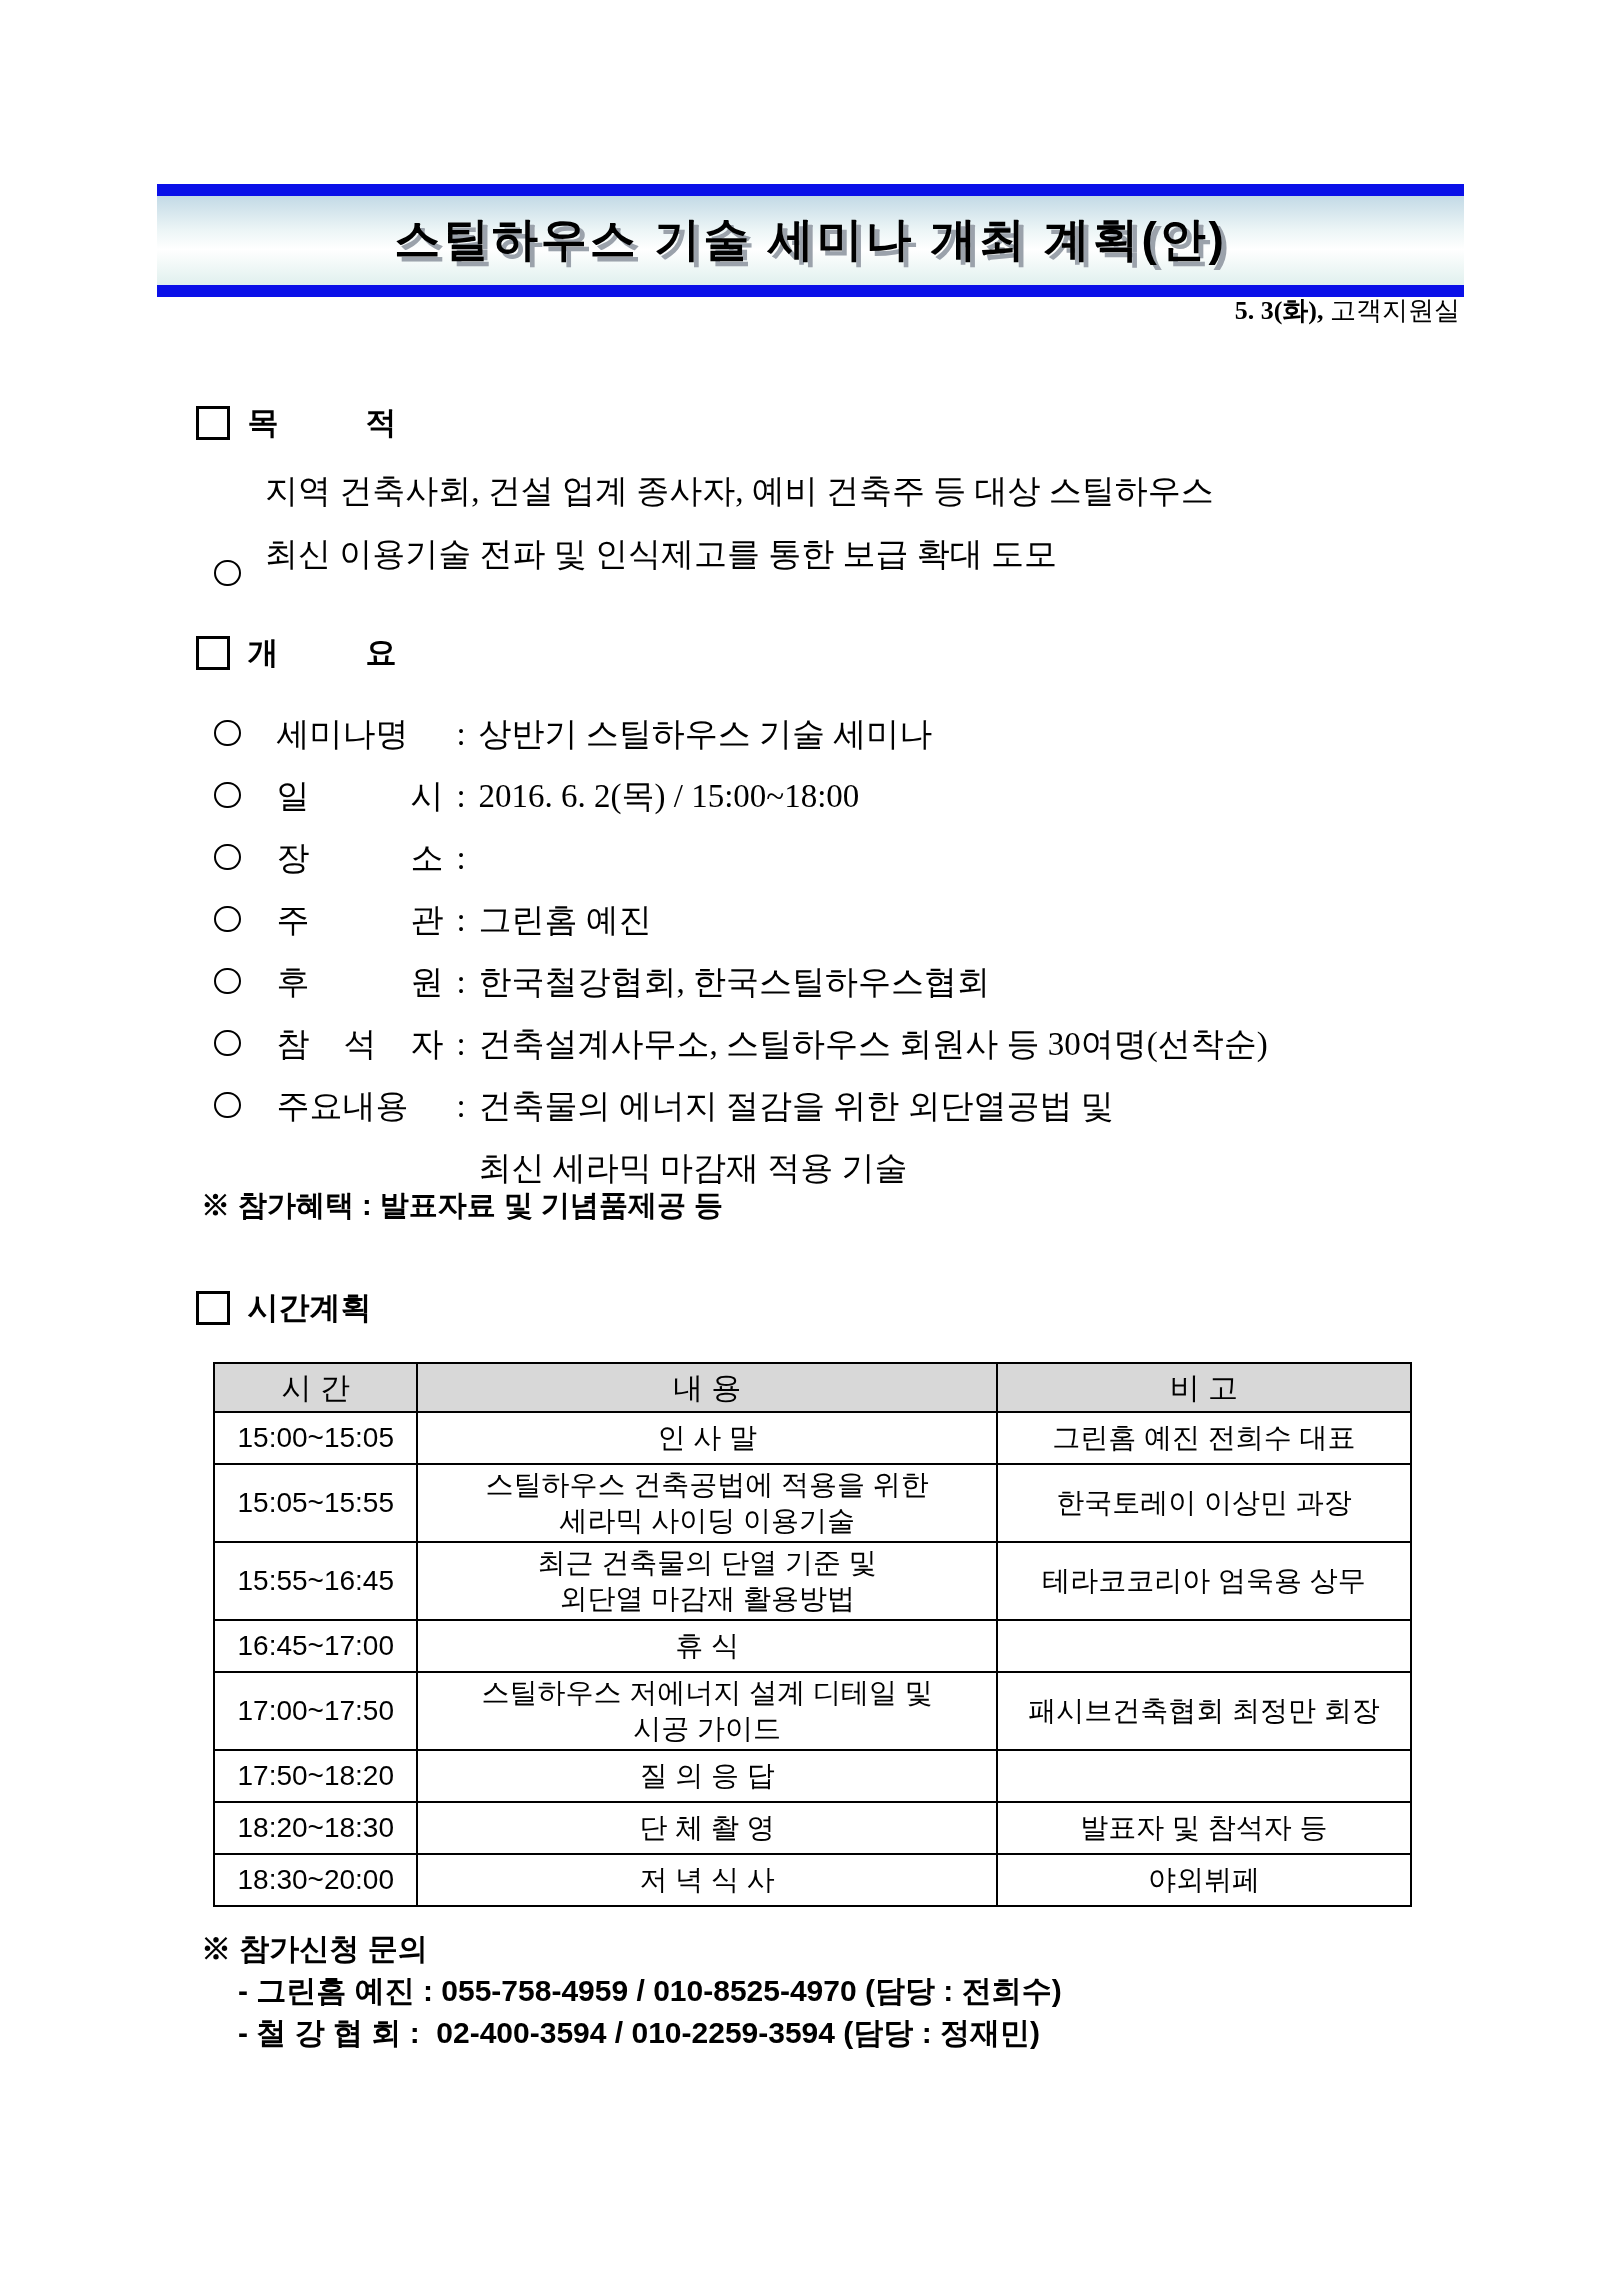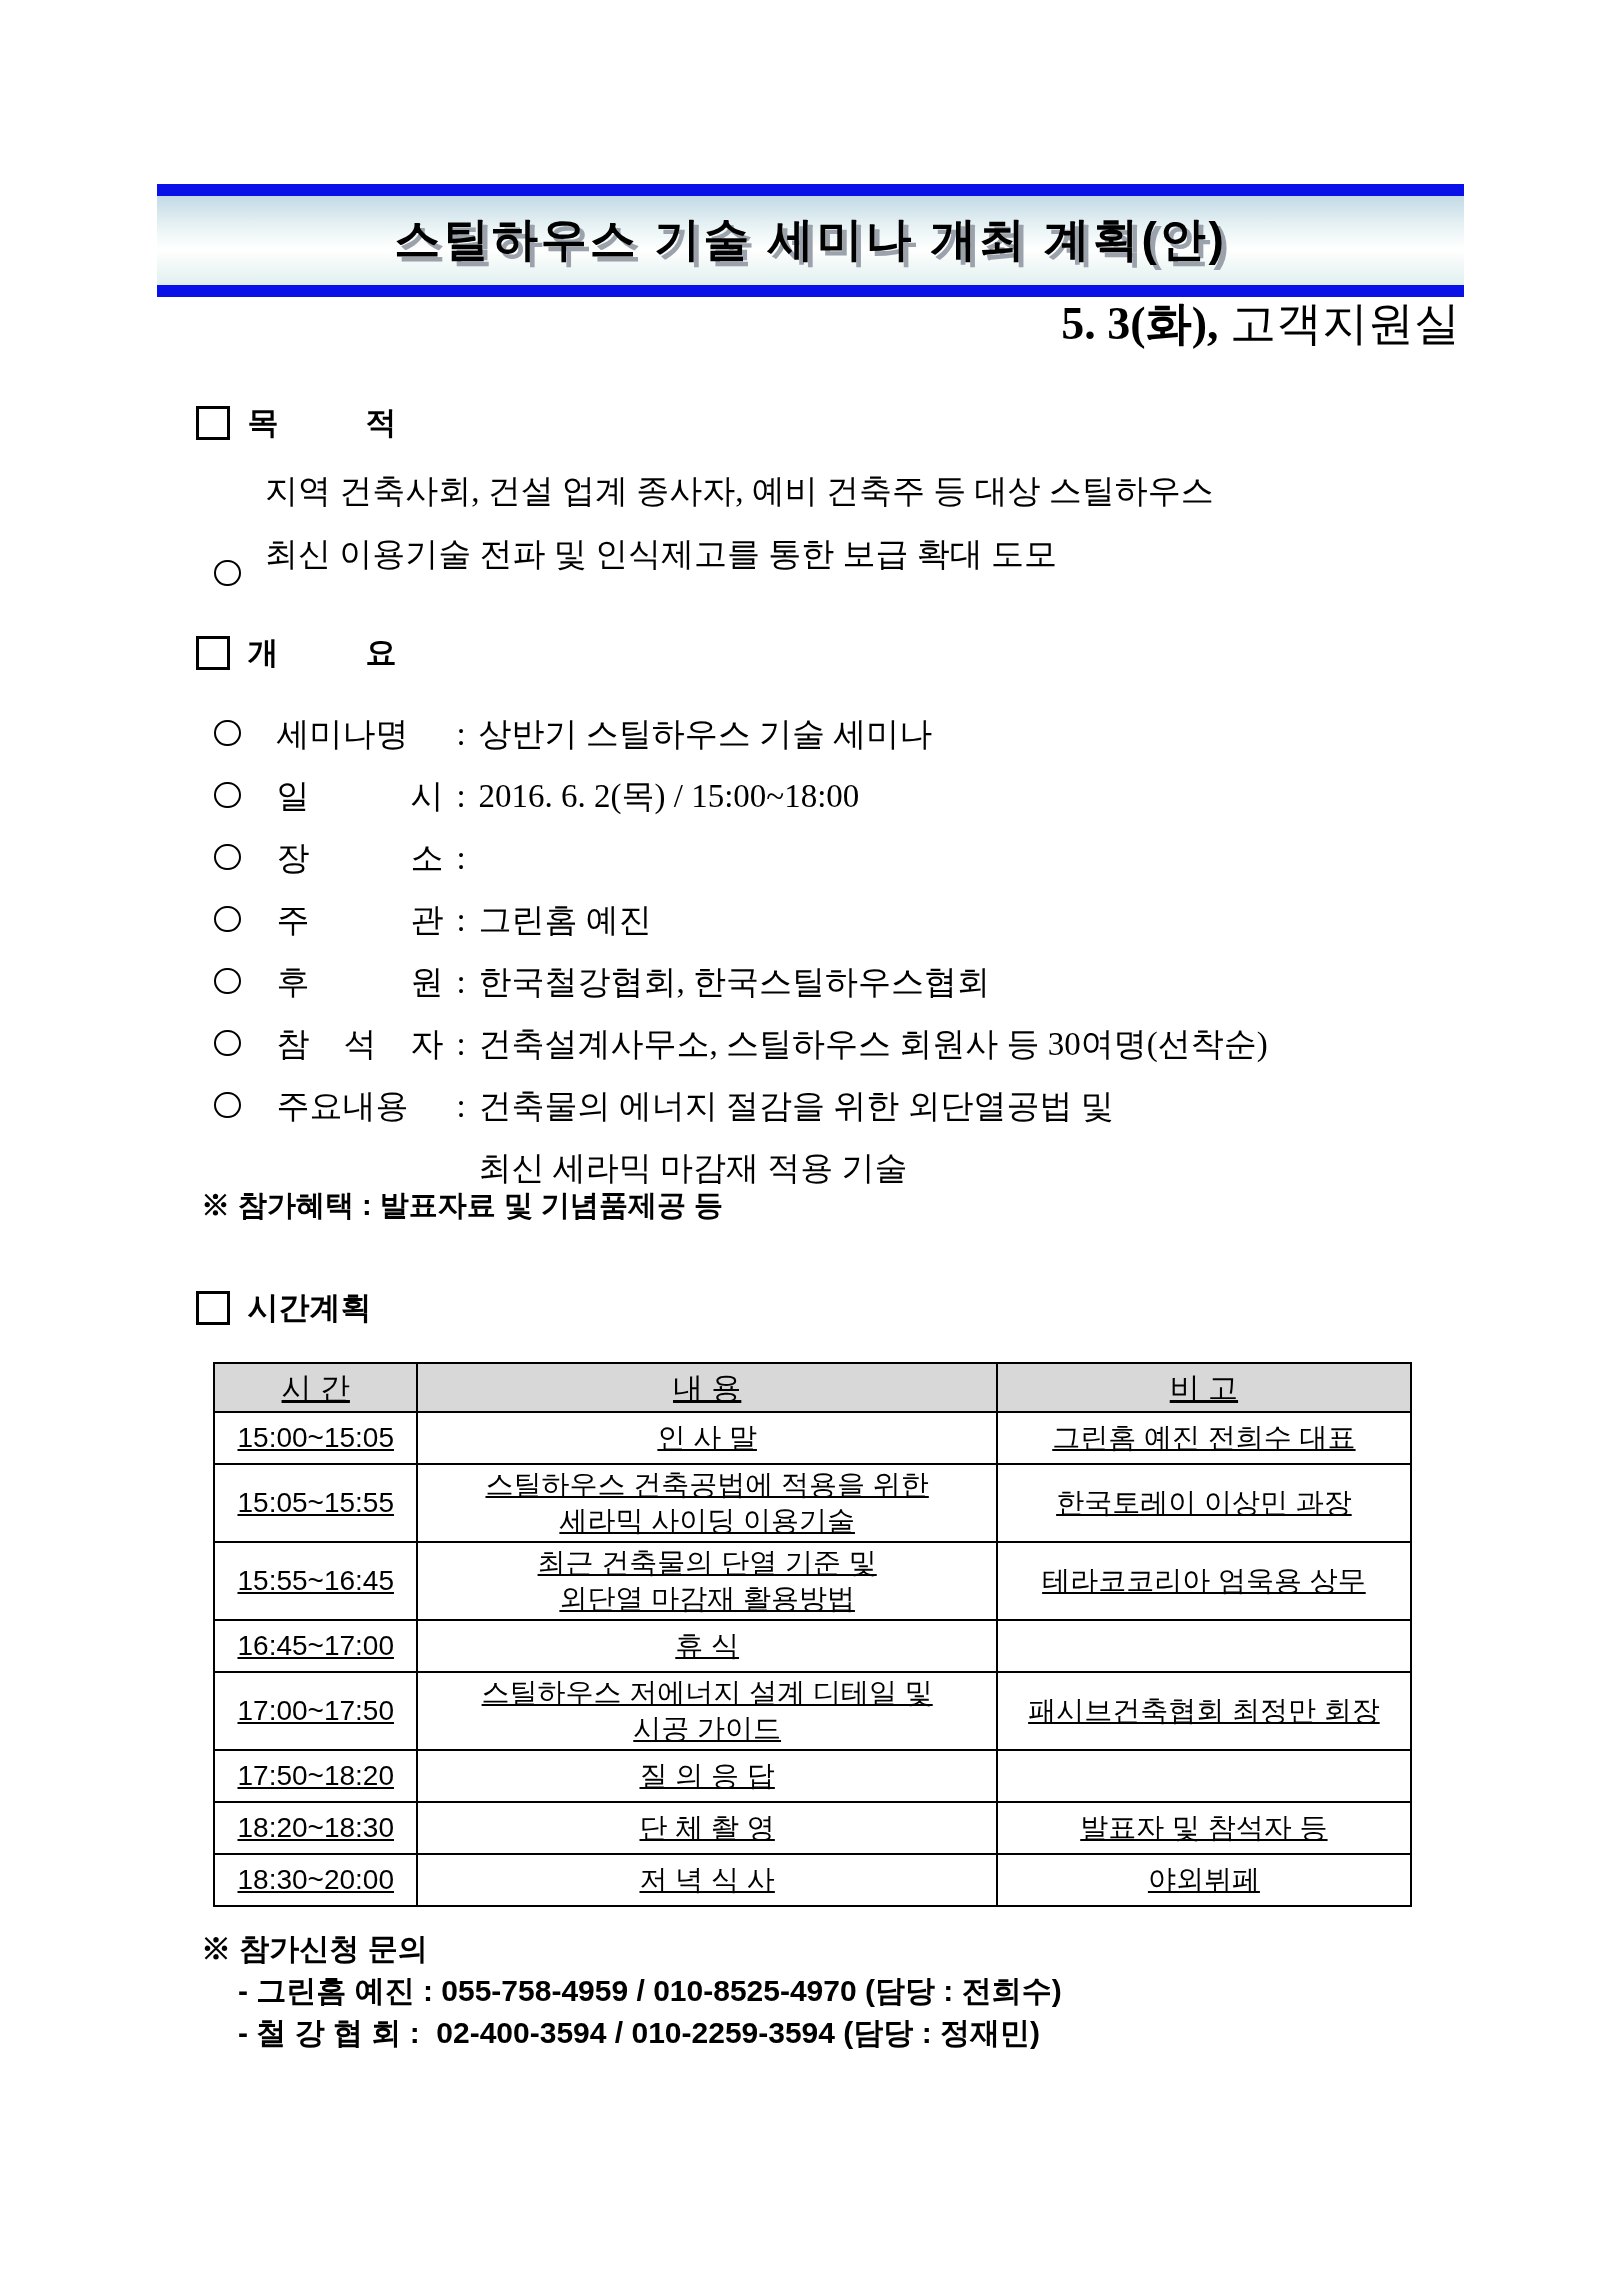--- a/index.html
+++ b/index.html
@@ -19,21 +19,21 @@
     display:flex; align-items:center; justify-content:center;
   }
   .banner-title {
     font-family:"Liberation Sans", sans-serif; font-weight:bold;
     font-size:46px; letter-spacing:2.9px;
     text-shadow:4.9px 4.9px 0 #9ba2ab;
     white-space:pre;
   }
 
   
-  .dateline { position:absolute; top:293px; right:160px; font-size:46px; white-space:pre; }
+  .dateline { position:absolute; top:293px; right:160px; font-size:26px; white-space:pre; }
   .date-strong { font-weight:bold; }
 
   
   .sec-header { position:absolute; left:196px; display:flex; align-items:center; }
   .sq { width:28px; height:28px; border:3.9px solid #000; flex:none; margin-right:17.6px; }
   .sec-title {
     font-family:"Liberation Sans", sans-serif; font-weight:bold; font-size:31px;
     white-space:pre;
   }
   .just152 { display:inline-block; width:149px; text-align:justify; text-align-last:justify; -moz-text-align-last:justify; white-space:normal; }
@@ -63,21 +63,21 @@
 
   
   .schedule-table {
     position:absolute; left:213px; top:1362px; width:1199px;
     border-collapse:collapse; table-layout:fixed;
     font-family:"Liberation Sans", sans-serif; font-size:28px;
     border:2.9px solid #000;
   }
   .schedule-table th, .schedule-table td {
     border:2px solid #000; text-align:center; vertical-align:middle;
-    padding:2px 6px; white-space:pre-line; line-height:36px;text-decoration:underline;
+    padding:2px 6px; white-space:pre-line; line-height:36px;
   }
   .schedule-table th {
     background:#d8d8d8; font-weight:normal; font-size:30px; height:43px; white-space:pre;
   }
   .schedule-table tr.single { height:52px; }
   .schedule-table tr.double { height:78px; }
 
   
   .contact {
     position:absolute; left:201px; top:1927px;

